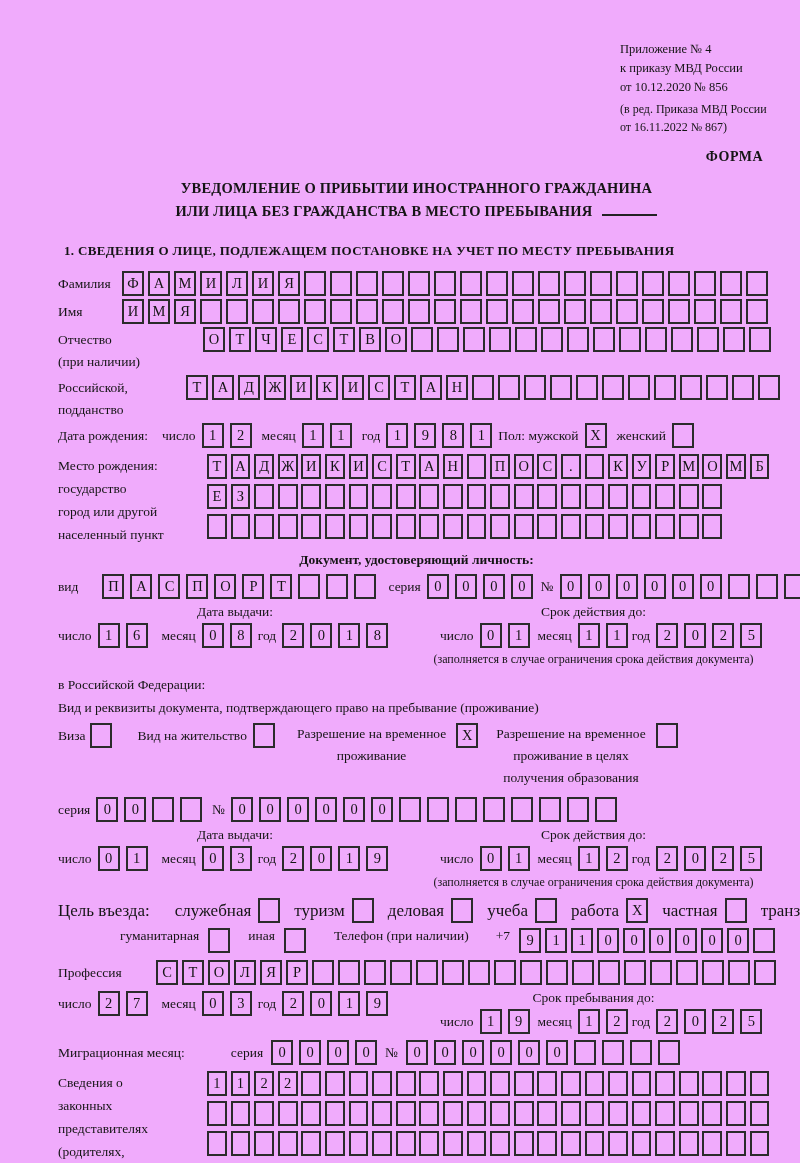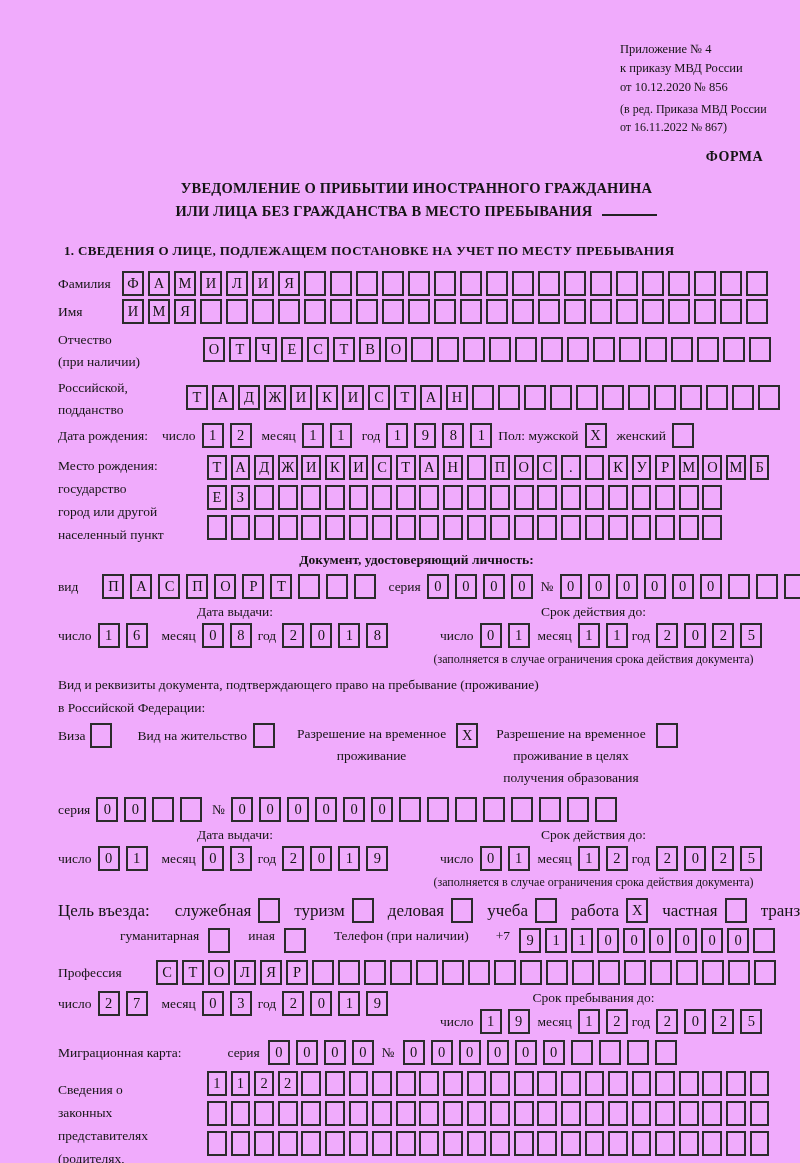--- a/index.html
+++ b/index.html
@@ -10,21 +10,21 @@
   
   .appendix{margin-left:562px;font-size:12.5px;line-height:19px;}
   .edition{margin-left:562px;margin-top:3px;font-size:12px;line-height:18px;}
   .forma{text-align:right;padding-right:12px;font-weight:bold;font-size:14px;margin-top:13px;letter-spacing:.5px;}
   .title{text-align:center;font-weight:bold;font-size:14.5px;line-height:23px;margin-top:12px;letter-spacing:.2px;}
   .title-underline{display:inline-block;width:55px;border-bottom:2px solid #222;margin-left:10px;height:12px;}
   .sec-heading{font-weight:bold;font-size:13px;margin-top:20px;padding-left:6px;letter-spacing:.35px;}
 
   
   .formbody{margin-top:12px;}
-  .row{display:flex;align-items:center;margin-bottom:3px;}
+  .row{display:flex;align-items:flex-start;margin-bottom:3px;}
   .lbl{font-size:13.5px;line-height:25px;flex:none;}
   .sub{font-size:13.5px;line-height:20px;}
   .lblcol{flex:none;}
   .w64{width:64px;} .w145{width:145px;} .w128{width:128px;} .w149{width:149px;} .w98{width:98px;}
 
   
   .boxrow{display:flex;gap:4px;flex:none;}
   .box{box-sizing:border-box;flex:none;width:22px;height:25px;border:2px solid #2b2b2b;
        display:flex;align-items:center;justify-content:center;font-size:14.5px;line-height:1;padding-bottom:1px;}
   .boxrow.sm{gap:3.8px;} .boxrow.sm .box{width:19.8px;}
@@ -413,22 +413,22 @@
                 <span class="box">0</span>
                 <span class="box">2</span>
                 <span class="box">5</span>
               </div>
        </div>
        <div class="note">(заполняется в случае ограничения срока действия документа)</div>
      </div>
    </div>
 
    <div class="intro">
+     <div>в Российской Федерации:</div>
      <div>Вид и реквизиты документа, подтверждающего право на пребывание (проживание)</div>
-     <div>в Российской Федерации:</div>
    </div>
 
    <div class="permits">
      <div class="permit-item">
        <span class="plabel" style="margin-right:4px">Виза</span>
        <div class="boxrow">
               <span class="box"></span>
             </div>
      </div>
      <div class="permit-item" style="margin-left:26px">
@@ -668,21 +668,21 @@
                 <span class="box">2</span>
                 <span class="box">0</span>
                 <span class="box">2</span>
                 <span class="box">5</span>
               </div>
        </div>
      </div>
    </div>
 
    <div class="mig">
-     <span class="lbl">Миграционная карта:</span>
+     <span class="lbl">Миграционная месяц:</span>
      <span class="lbl" style="margin-left:46px;margin-right:8px">серия</span>
      <div class="boxrow" style="gap:6px">
             <span class="box">0</span>
             <span class="box">0</span>
             <span class="box">0</span>
             <span class="box">0</span>
           </div>
      <span class="lbl" style="margin-left:8px;margin-right:8px">№</span>
      <div class="boxrow" style="gap:6px">
             <span class="box">0</span>

